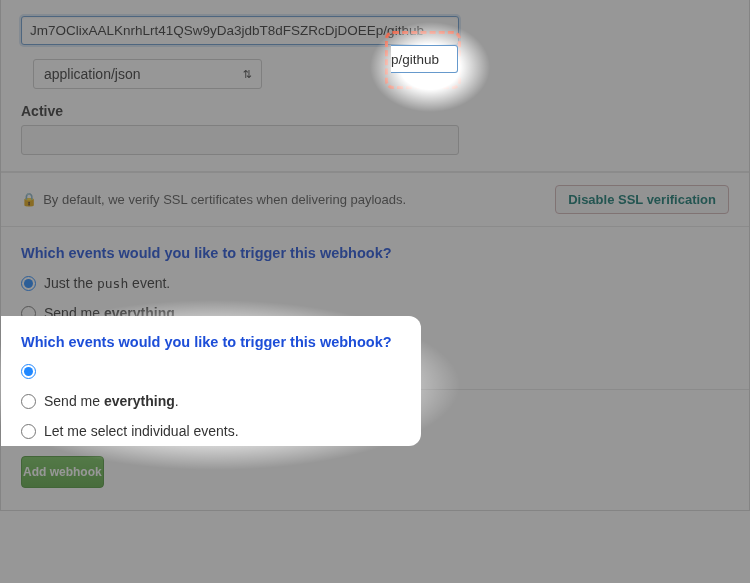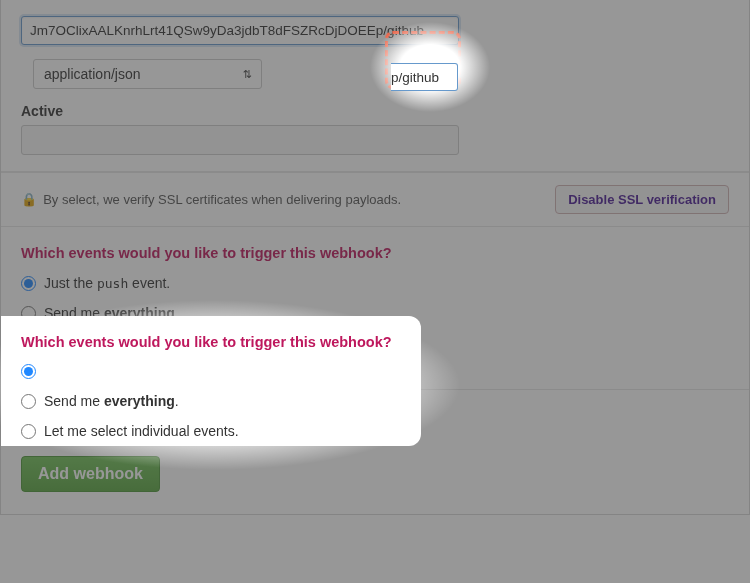--- a/index.html
+++ b/index.html
@@ -103,32 +103,32 @@
     .btn {
       padding: 6px 12px;
       font-size: 13px;
       font-weight: 600;
       border-radius: 4px;
       cursor: pointer;
       border: 1px solid #c9c9c9;
       background: #f3f3f3;
     }
     .btn-danger-outline {
-      color: #4c1d95;
+      color: #0f766e;
       background: #f7f7f7;
       border-color: #d0b3b5;
     }
     .events-section {
       padding: 18px 20px 22px;
     }
     .events-heading {
       font-weight: 600;
       font-size: 14.5px;
       margin-bottom: 14px;
-      color: #be185d;
+      color: #1d4ed8;
     }
     .radio-row {
       display: flex;
       align-items: center;
       gap: 8px;
       margin-bottom: 14px;
       font-size: 14px;
       color: #333;
     }
     .radio-row:last-child { margin-bottom: 16px; }
@@ -159,22 +159,22 @@
     .active-text .active-desc { font-size: 12.5px; color: #666; margin-top: 2px; }
     .submit-section {
       padding: 8px 20px 22px;
     }
     .btn-primary-green {
       background: #63b24a;
       background-image: linear-gradient(#72c159, #5aa641);
       border: 1px solid #4f9639;
       color: #fff;
       font-weight: 600;
-      font-size: 16px;
-      padding: 8px 16px;
+      font-size: 12px;
+      padding: 8px 1px;
       border-radius: 4px;
       cursor: pointer;
     }
     
     .highlight-ring {
       position: absolute;
       z-index: 12;
       border: 3px dashed #e86a50;
       border-radius: 8px;
       pointer-events: none;
@@ -228,21 +228,21 @@
 
     <div class="field-group">
       <label class="label">Active</label>
       <input type="text" class="secret-input" value="" style="">
     </div>
   </div>
 
   <div class="ssl-row">
     <div class="ssl-text">
       <span class="lock-icon">🔒</span>
-      <span>By select, we verify SSL certificates when delivering payloads.</span>
+      <span>By default, we verify SSL certificates when delivering payloads.</span>
     </div>
     <button class="btn btn-danger-outline">Disable SSL verification</button>
   </div>
 
   <div class="events-section">
     <div class="events-heading">Which events would you like to trigger this webhook?</div>
 
     <label class="radio-row">
       <input type="radio" name="events" checked="" style="">
       <span class="radio-label">
@@ -277,21 +277,21 @@
     <button class="btn-primary-green">Add webhook</button>
   </div>
 
 </div>
 
 <div class="overlay-mask"></div>
 
 <div class="soft-glow" style="left:370px; top:22px; width:120px; height:90px;"></div>
 <div class="soft-glow" style="left:-30px; top:300px; width:490px; height:170px;"></div>
 
-<div class="bright-copy" style="left:391px; top:63px; width:67px; height:28px; border:1px solid #6699cc; border-left:none; border-radius:0 3px 3px 0; display:flex; align-items:center; padding:0 6px 0 0; font-size:13.5px; color:#333;">
+<div class="bright-copy" style="left:391px; top:45px; width:67px; height:28px; border:1px solid #6699cc; border-left:none; border-radius:0 3px 3px 0; display:flex; align-items:center; padding:0 6px 0 0; font-size:13.5px; color:#333;">
   p/github
 </div>
 
 <div class="bright-copy" style="left:1px; top:316px; width:420px; height:130px; padding:18px 20px; background:#fff; border-radius:0 12px 12px 0;">
   <div class="events-heading">Which events would you like to trigger this webhook?</div>
   <div class="radio-row" style="margin-top:14px;">
     <input type="radio" checked="" style="">
   </div>
   <div class="radio-row">
     <input type="radio" style="">

